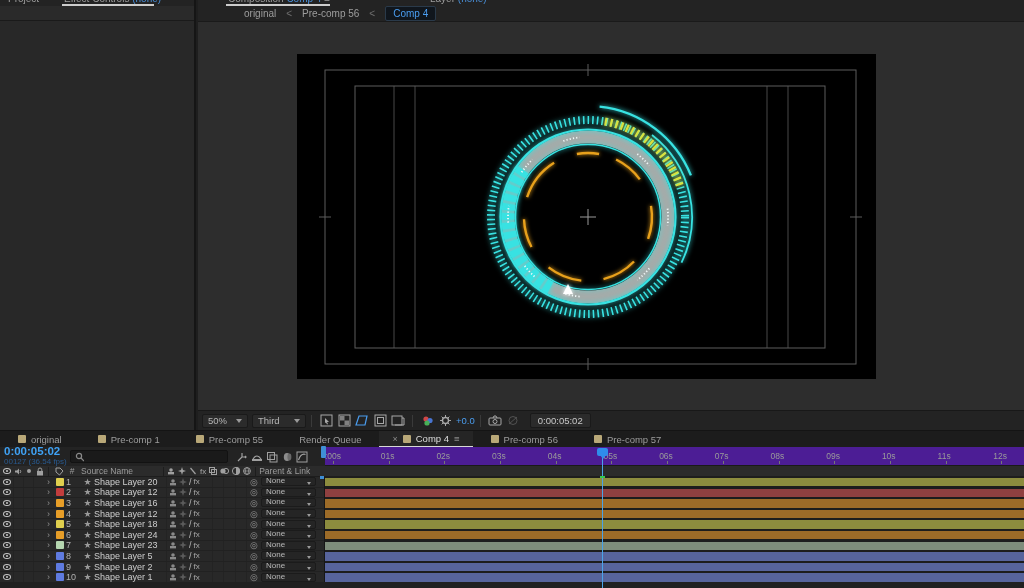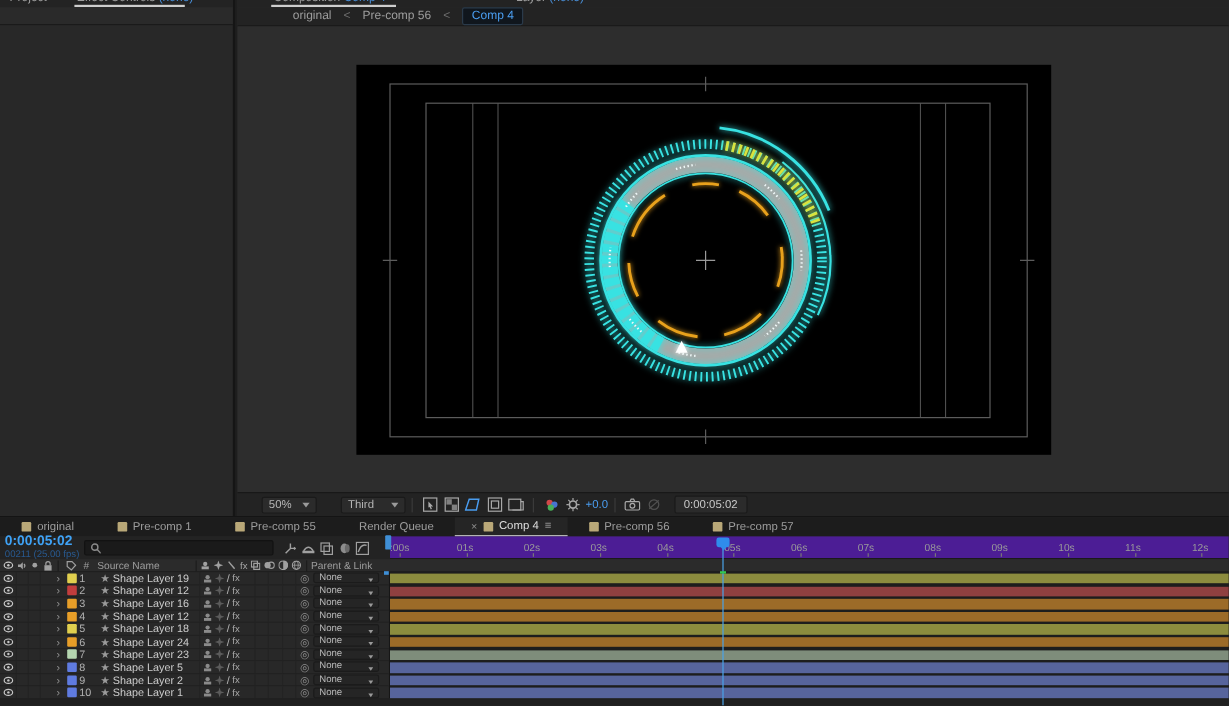--- a/index.html
+++ b/index.html
@@ -18,21 +18,21 @@
   #breadcrumb-row .crumb{margin:0 6px}
   #breadcrumb-row .sep{color:#6f6f6f;margin:0 4px}
   .crumb-active{background:#10161d;border:1px solid #2a3a4a;border-radius:2px;color:#4a9df0;padding:1px 7px}
 
   #viewer{position:absolute;left:0;top:22px;right:0;bottom:20px;background:#2d2d2d}
   #canvas{position:absolute;left:99px;top:32px;width:579px;height:325px;background:#000}
   #canvas svg{position:absolute;inset:0}
 
   
   #comp-toolbar{position:absolute;left:0;right:0;bottom:0;height:20px;background:#232323;border-top:1px solid #181818;display:flex;align-items:center;font-size:9.5px;color:#b5b5b5}
-  .dd{display:flex;align-items:center;justify-content:space-between;background:#2b2b2b;border:1px solid #1a1a1a;border-radius:2px;height:14px;padding:0 5px;margin-left:20px}
+  .dd{display:flex;align-items:center;justify-content:space-between;background:#2b2b2b;border:1px solid #1a1a1a;border-radius:2px;height:14px;padding:0 5px;margin-left:4px}
   .dd-zoom{width:46px}.dd-res{width:54px}
   .chev{width:0;height:0;border-left:3px solid transparent;border-right:3px solid transparent;border-top:4px solid #9a9a9a;margin-left:4px}
   .tb-sep{width:1px;height:12px;background:#3a3a3a;margin:0 5px}
   .tbi{width:15px;height:15px;display:flex;align-items:center;justify-content:center;margin:0 1.5px}
   .exposure{color:#4a9df0;margin-left:2px}
   .tc-chip{background:#2b2b2b;border:1px solid #1a1a1a;border-radius:2px;padding:1px 7px;margin-left:8px;color:#c8c8c8}
   .dim{opacity:.35}
 
   
   #timeline{left:0;top:430px;width:1024px;height:158px;background:#282828;border-top:1px solid #141414}
@@ -287,21 +287,21 @@
 
       <div class="tl-tab">
         <span class="xbtn"></span>
         <span class="chip haschip" style="background: rgb(185, 168, 120);"></span>
         <span>Pre-comp 57</span>
         <span class="menu"></span>
       </div>
     </div>
 
   <div id="tl-controls">
-    <div id="big-time"><span>0:00:05:02</span><span class="fps">00211 (25.00 fps)</span></div>
+    <div id="big-time"><span>0:00:05:02</span><span class="fps">00127 (36.54 fps)</span></div>
     <div id="search-box">
       <svg width="10" height="10">
           <circle cx="4" cy="4" r="2.6" fill="none" stroke="#8a8a8a" stroke-width="1.2"></circle>
           <path d="M6 6 L9 9" stroke="#8a8a8a" stroke-width="1.2"></path>
         </svg>
       <input type="text" value="" style="">
     </div>
     <div id="tl-toggles">
       <div class="tgl">
           <svg width="12" height="12">
@@ -474,21 +474,21 @@
           </span>
           <span class="cell c-blank"></span>
           <span class="cell c-blank"></span>
           <span class="cell c-blank"></span>
           <span class="cell c-twirl">›</span>
           <span class="cell c-chip">
             <span class="label-chip" style="background: rgb(224, 207, 78);"></span>
           </span>
           <span class="cell c-num">1</span>
           <span class="cell c-star">★</span>
-          <span class="cell c-name">Shape Layer 19</span>
+          <span class="cell c-name">Shape Layer 20</span>
           <span class="cell c-sw">
             <svg width="8" height="8">
               <circle cx="4" cy="3" r="1.8" fill="#8a8a8a"></circle>
               <rect x="1" y="5" width="6" height="2.4" fill="#8a8a8a"></rect>
             </svg>
             <svg width="8" height="8" class="sw-dim">
               <path d="M4 0 L5 3 L8 4 L5 5 L4 8 L3 5 L0 4 L3 3 Z" fill="#9a9a9a"></path>
             </svg>
             <span class="sw-slash">/</span>
             <span class="fx-txt">fx</span>

